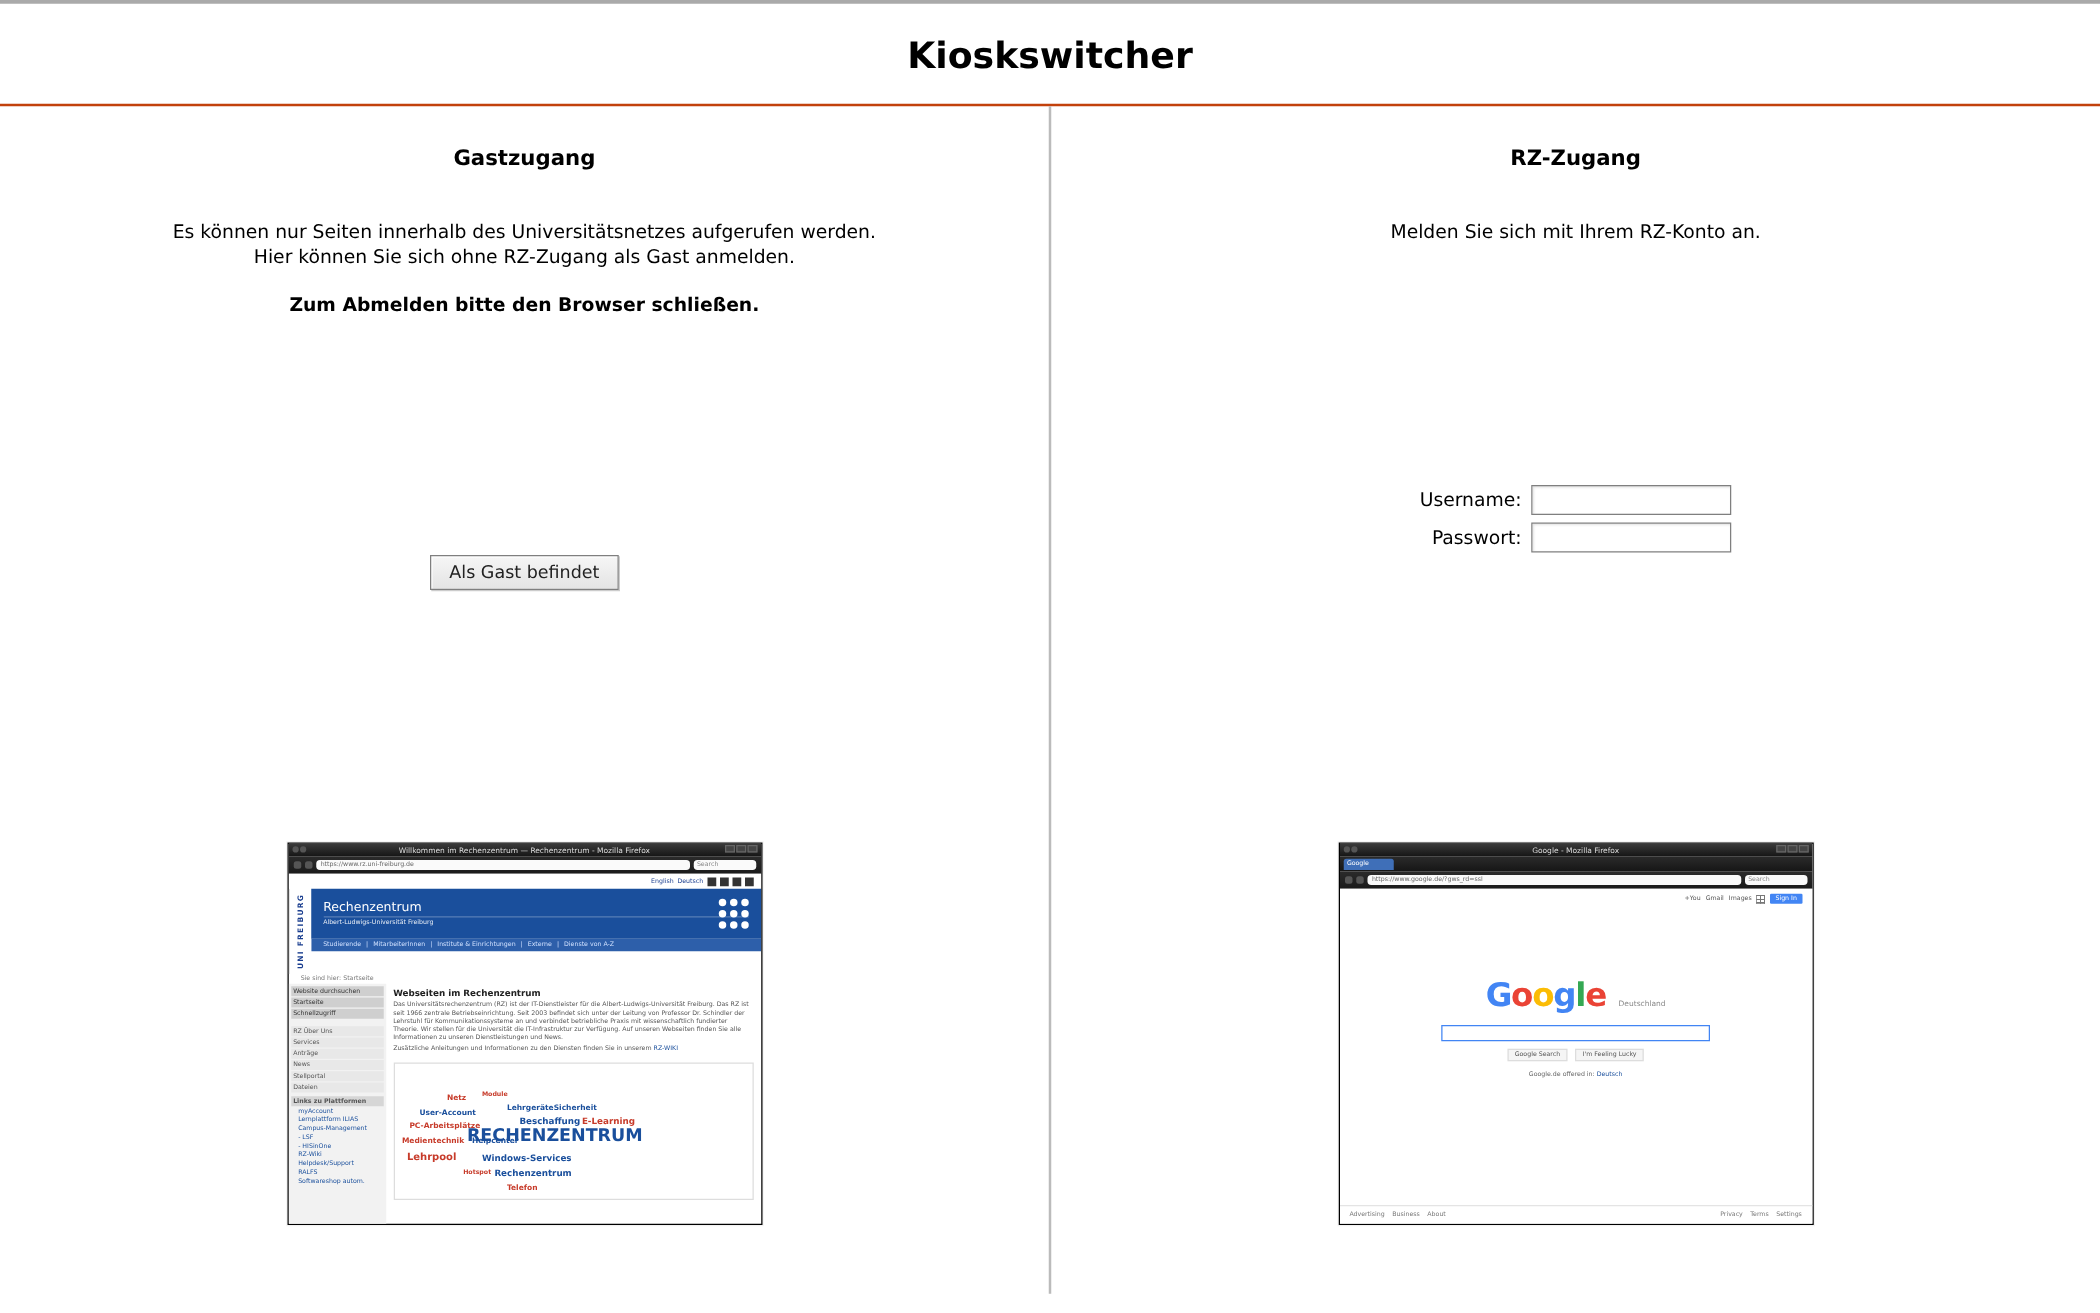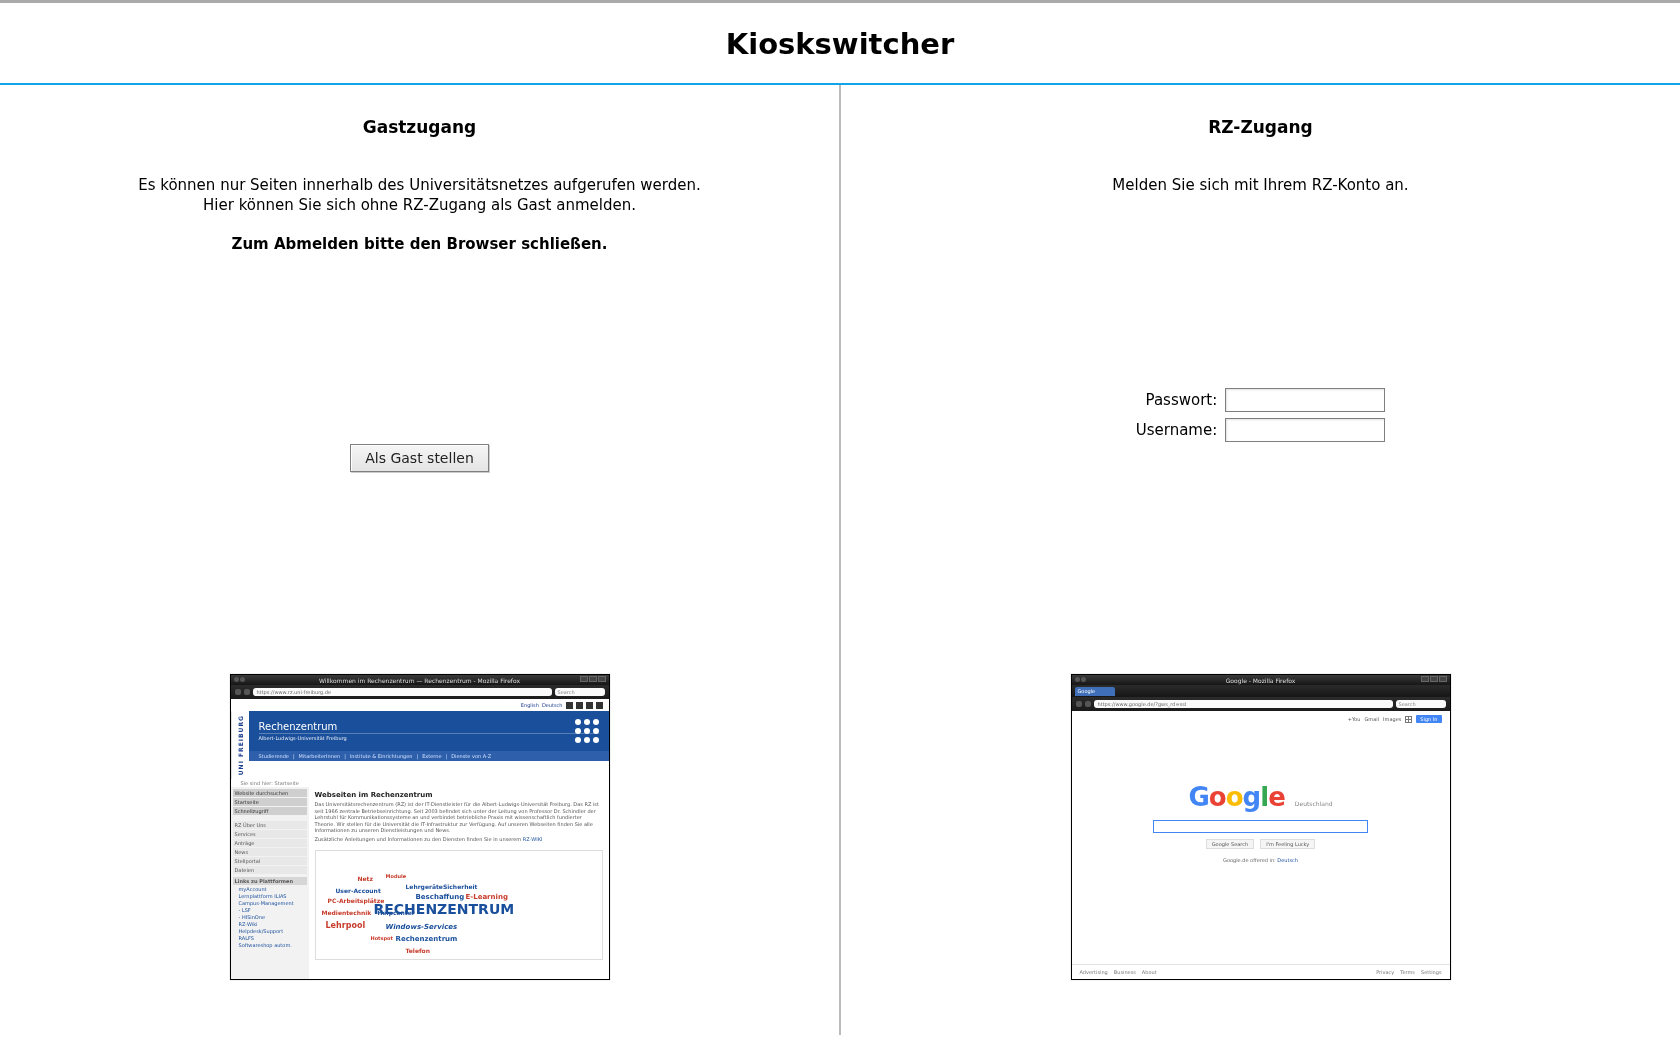--- a/index.html
+++ b/index.html
@@ -8,21 +8,21 @@
     width: 1680px; height: 1050px;
     font-family: "DejaVu Sans", "Liberation Sans", Arial, sans-serif;
     background: #fff;
     color: #000;
     overflow: hidden;
   }
   .top-border { height: 3px; background: #aaa; width: 100%; }
   .header {
     text-align: center;
     padding: 24px 0 22px 0;
-    border-bottom: 2px solid #0ea5e9;
+    border-bottom: 2px solid #c2410c;
   }
   .header h1 {
     margin: 0;
     font-size: 29px;
     font-weight: bold;
   }
   .columns {
     display: flex;
     height: calc(100% - 100px);
   }
@@ -235,21 +235,21 @@
 <div class="columns">
 
   <div class="col">
     <h2>Gastzugang</h2>
     <div class="desc">
       <p>Es können nur Seiten innerhalb des Universitätsnetzes aufgerufen werden.</p>
       <p>Hier können Sie sich ohne RZ-Zugang als Gast anmelden.</p>
       <p class="gap">Zum Abmelden bitte den Browser schließen.</p>
     </div>
     <div class="guest-action">
-      <button class="classic">Als Gast stellen</button>
+      <button class="classic">Als Gast befindet</button>
     </div>
 
     <div class="preview">
       <div class="win-titlebar">
         <div class="dots-left">
             <span></span>
             <span></span>
           </div>
         <span>Willkommen im Rechenzentrum — Rechenzentrum - Mozilla Firefox</span>
         <div class="ctl-right">
@@ -339,21 +339,21 @@
             <span style="color:#c73b2a; font-size:6px; left:42px; top:24px;">Netz</span>
             <span style="color:#c73b2a; font-size:5px; left:70px; top:22px;">Module</span>
             <span style="color:#1a4f9c; font-size:6px; left:20px; top:36px;">User-Account</span>
             <span style="color:#c73b2a; font-size:6px; left:12px; top:46px;">PC-Arbeitsplätze</span>
             <span style="color:#1a4f9c; font-size:6px; left:90px; top:32px;">LehrgeräteSicherheit</span>
             <span style="color:#1a4f9c; font-size:7px; left:100px; top:42px;">Beschaffung</span>
             <span style="color:#c73b2a; font-size:7px; left:150px; top:42px;">E-Learning</span>
             <span style="color:#c73b2a; font-size:6px; left:6px; top:58px;">Medientechnik</span>
             <span style="color:#1a4f9c; font-size:6px; left:62px; top:58px;">Helpcenter</span>
             <span style="color:#c73b2a; font-size:8px; left:10px; top:70px;">Lehrpool</span>
-            <span style="color:#1a4f9c; font-size:7px; left:70px; top:72px;font-style:italic;">Windows-Services</span>
+            <span style="color:#1a4f9c; font-size:7px; left:70px; top:72px;">Windows-Services</span>
             <span style="color:#1a4f9c; font-size:7px; left:80px; top:84px;">Rechenzentrum</span>
             <span style="color:#c73b2a; font-size:6px; left:90px; top:96px;">Telefon</span>
             <span style="color:#c73b2a; font-size:5px; left:55px; top:84px;">Hotspot</span>
           </div>
         </div>
       </div>
     </div>
   </div>
 
   <div class="divider"></div>
@@ -361,26 +361,26 @@
   <div class="col">
     <h2>RZ-Zugang</h2>
     <div class="desc">
       <p>Melden Sie sich mit Ihrem RZ-Konto an.</p>
     </div>
 
     <div class="login-form">
       <table>
         <tbody>
             <tr>
+          <td class="label">Username:</td>
+          <td><input type="text" class="classic" value="" style=""></td>
+        </tr>
+        <tr>
           <td class="label">Passwort:</td>
           <td><input type="password" class="classic" value="" style=""></td>
-        </tr>
-        <tr>
-          <td class="label">Username:</td>
-          <td><input type="text" class="classic" value="" style=""></td>
         </tr>
       </tbody>
         </table>
     </div>
 
     <div class="preview">
       <div class="win-titlebar">
         <div class="dots-left">
             <span></span>
             <span></span>

